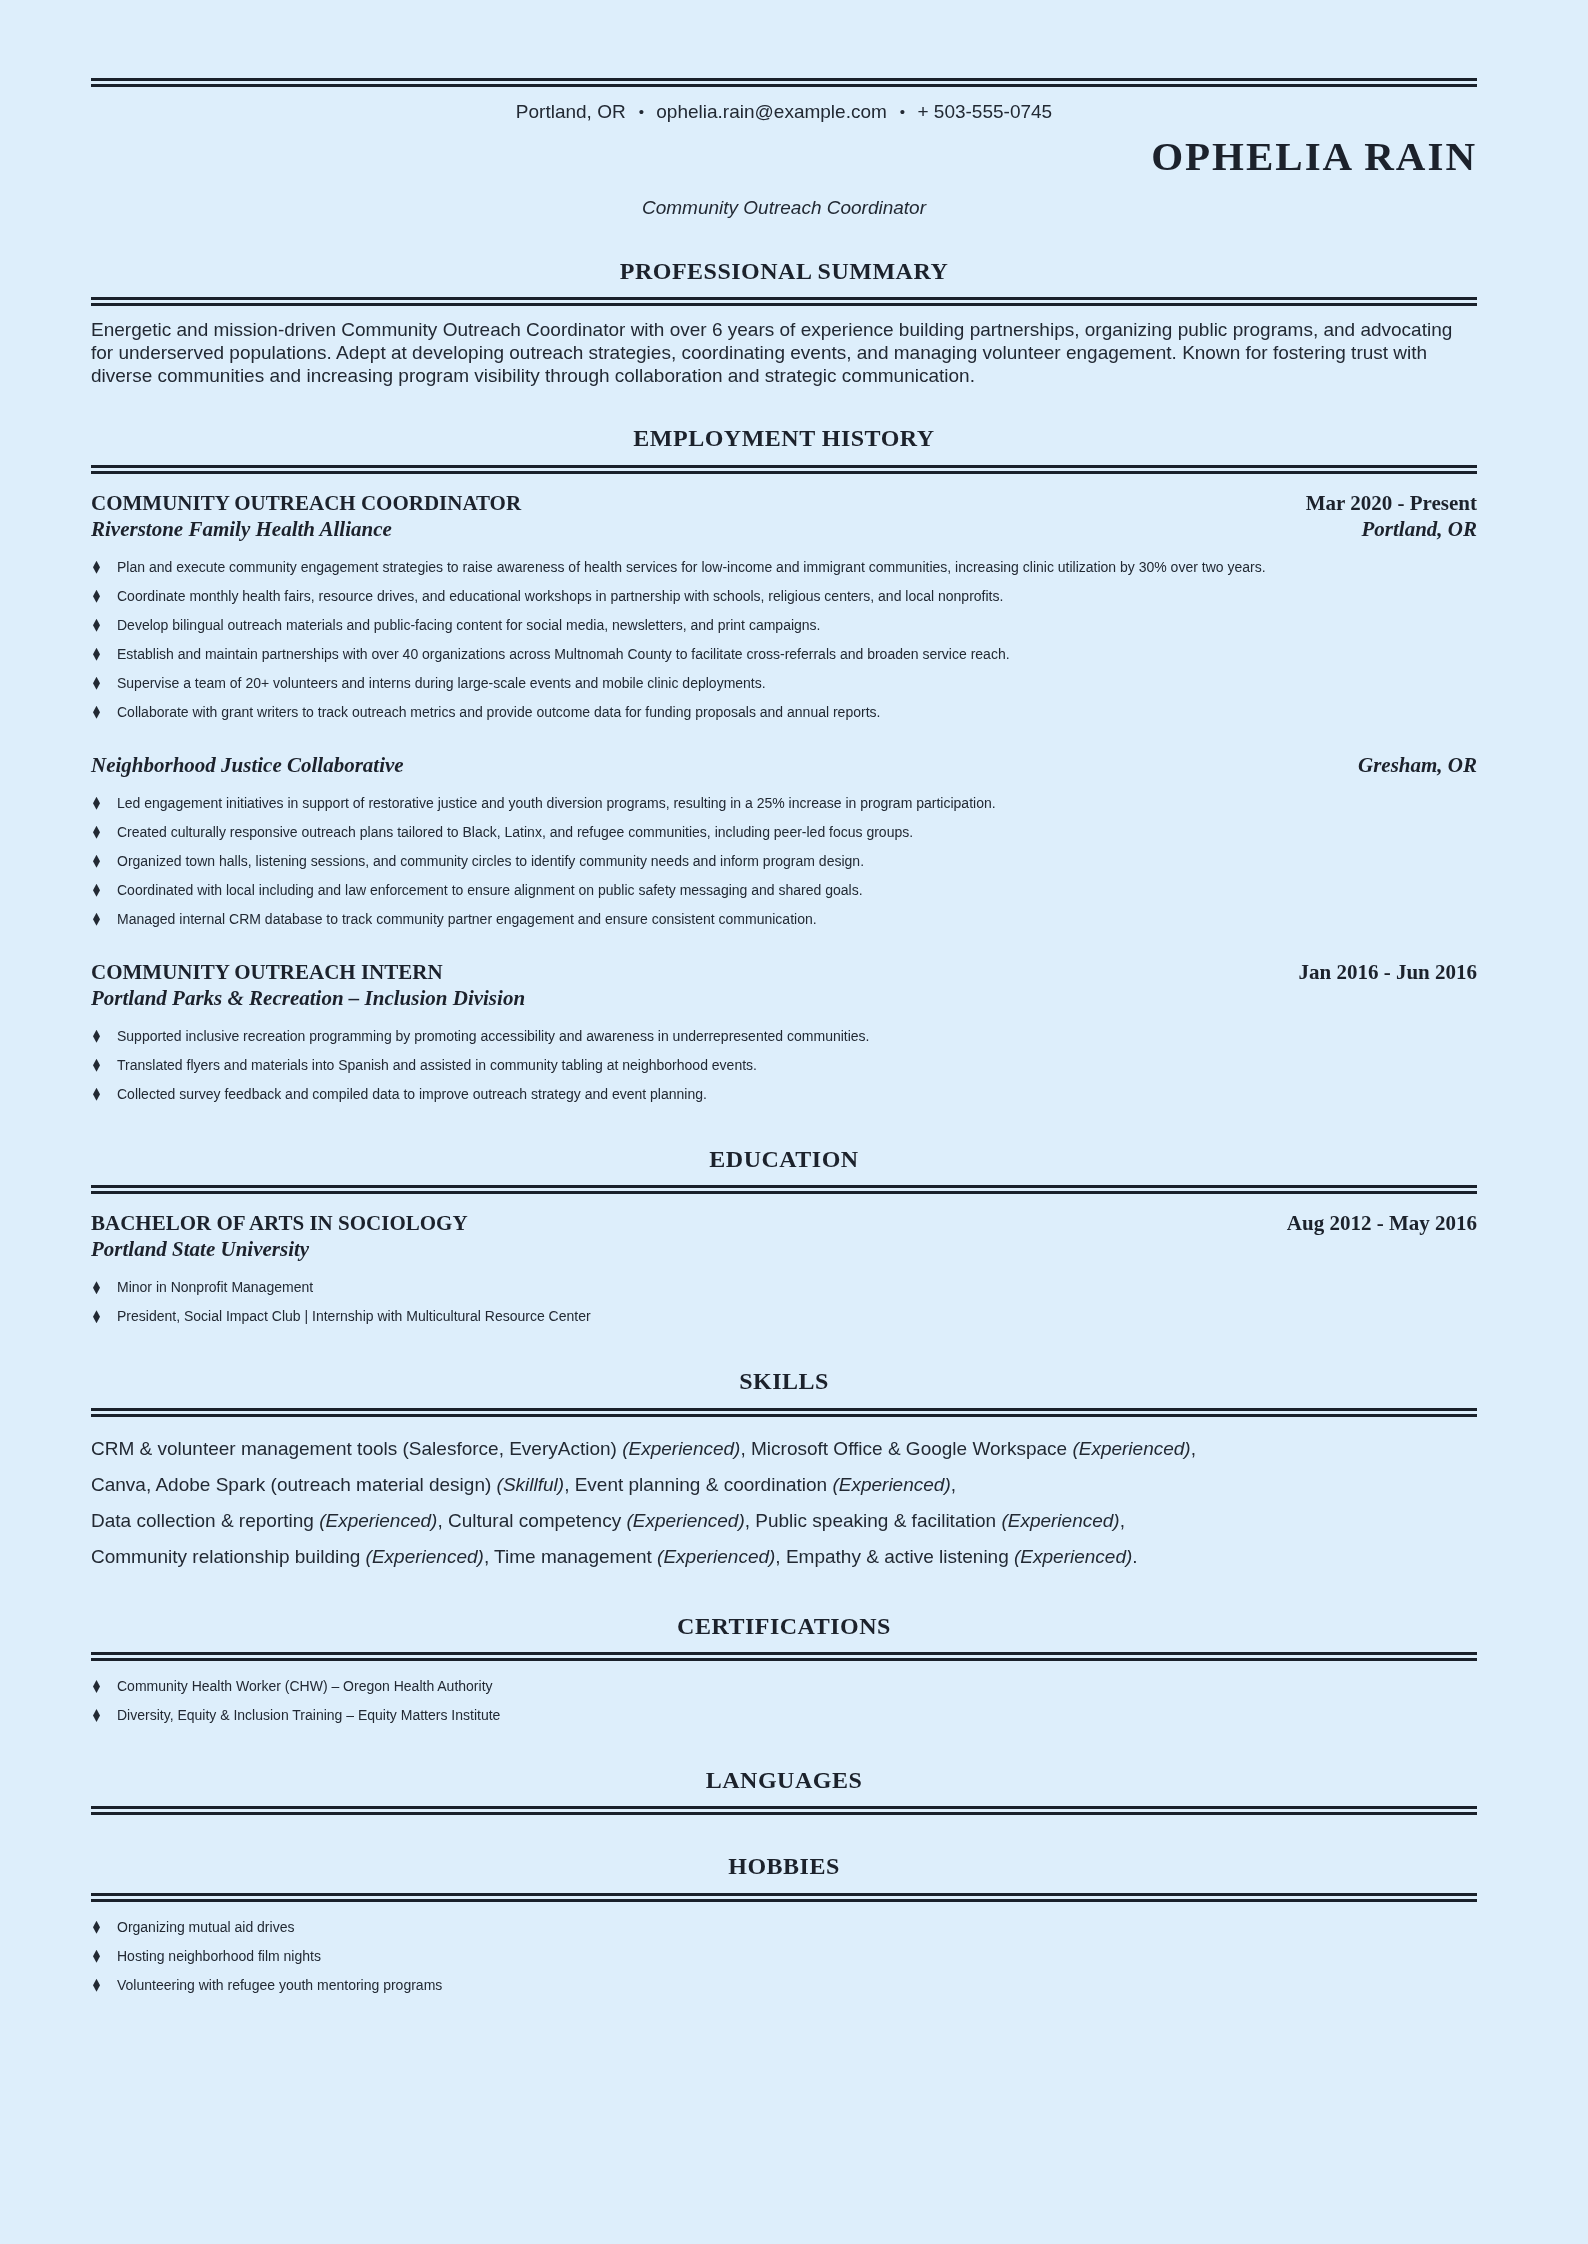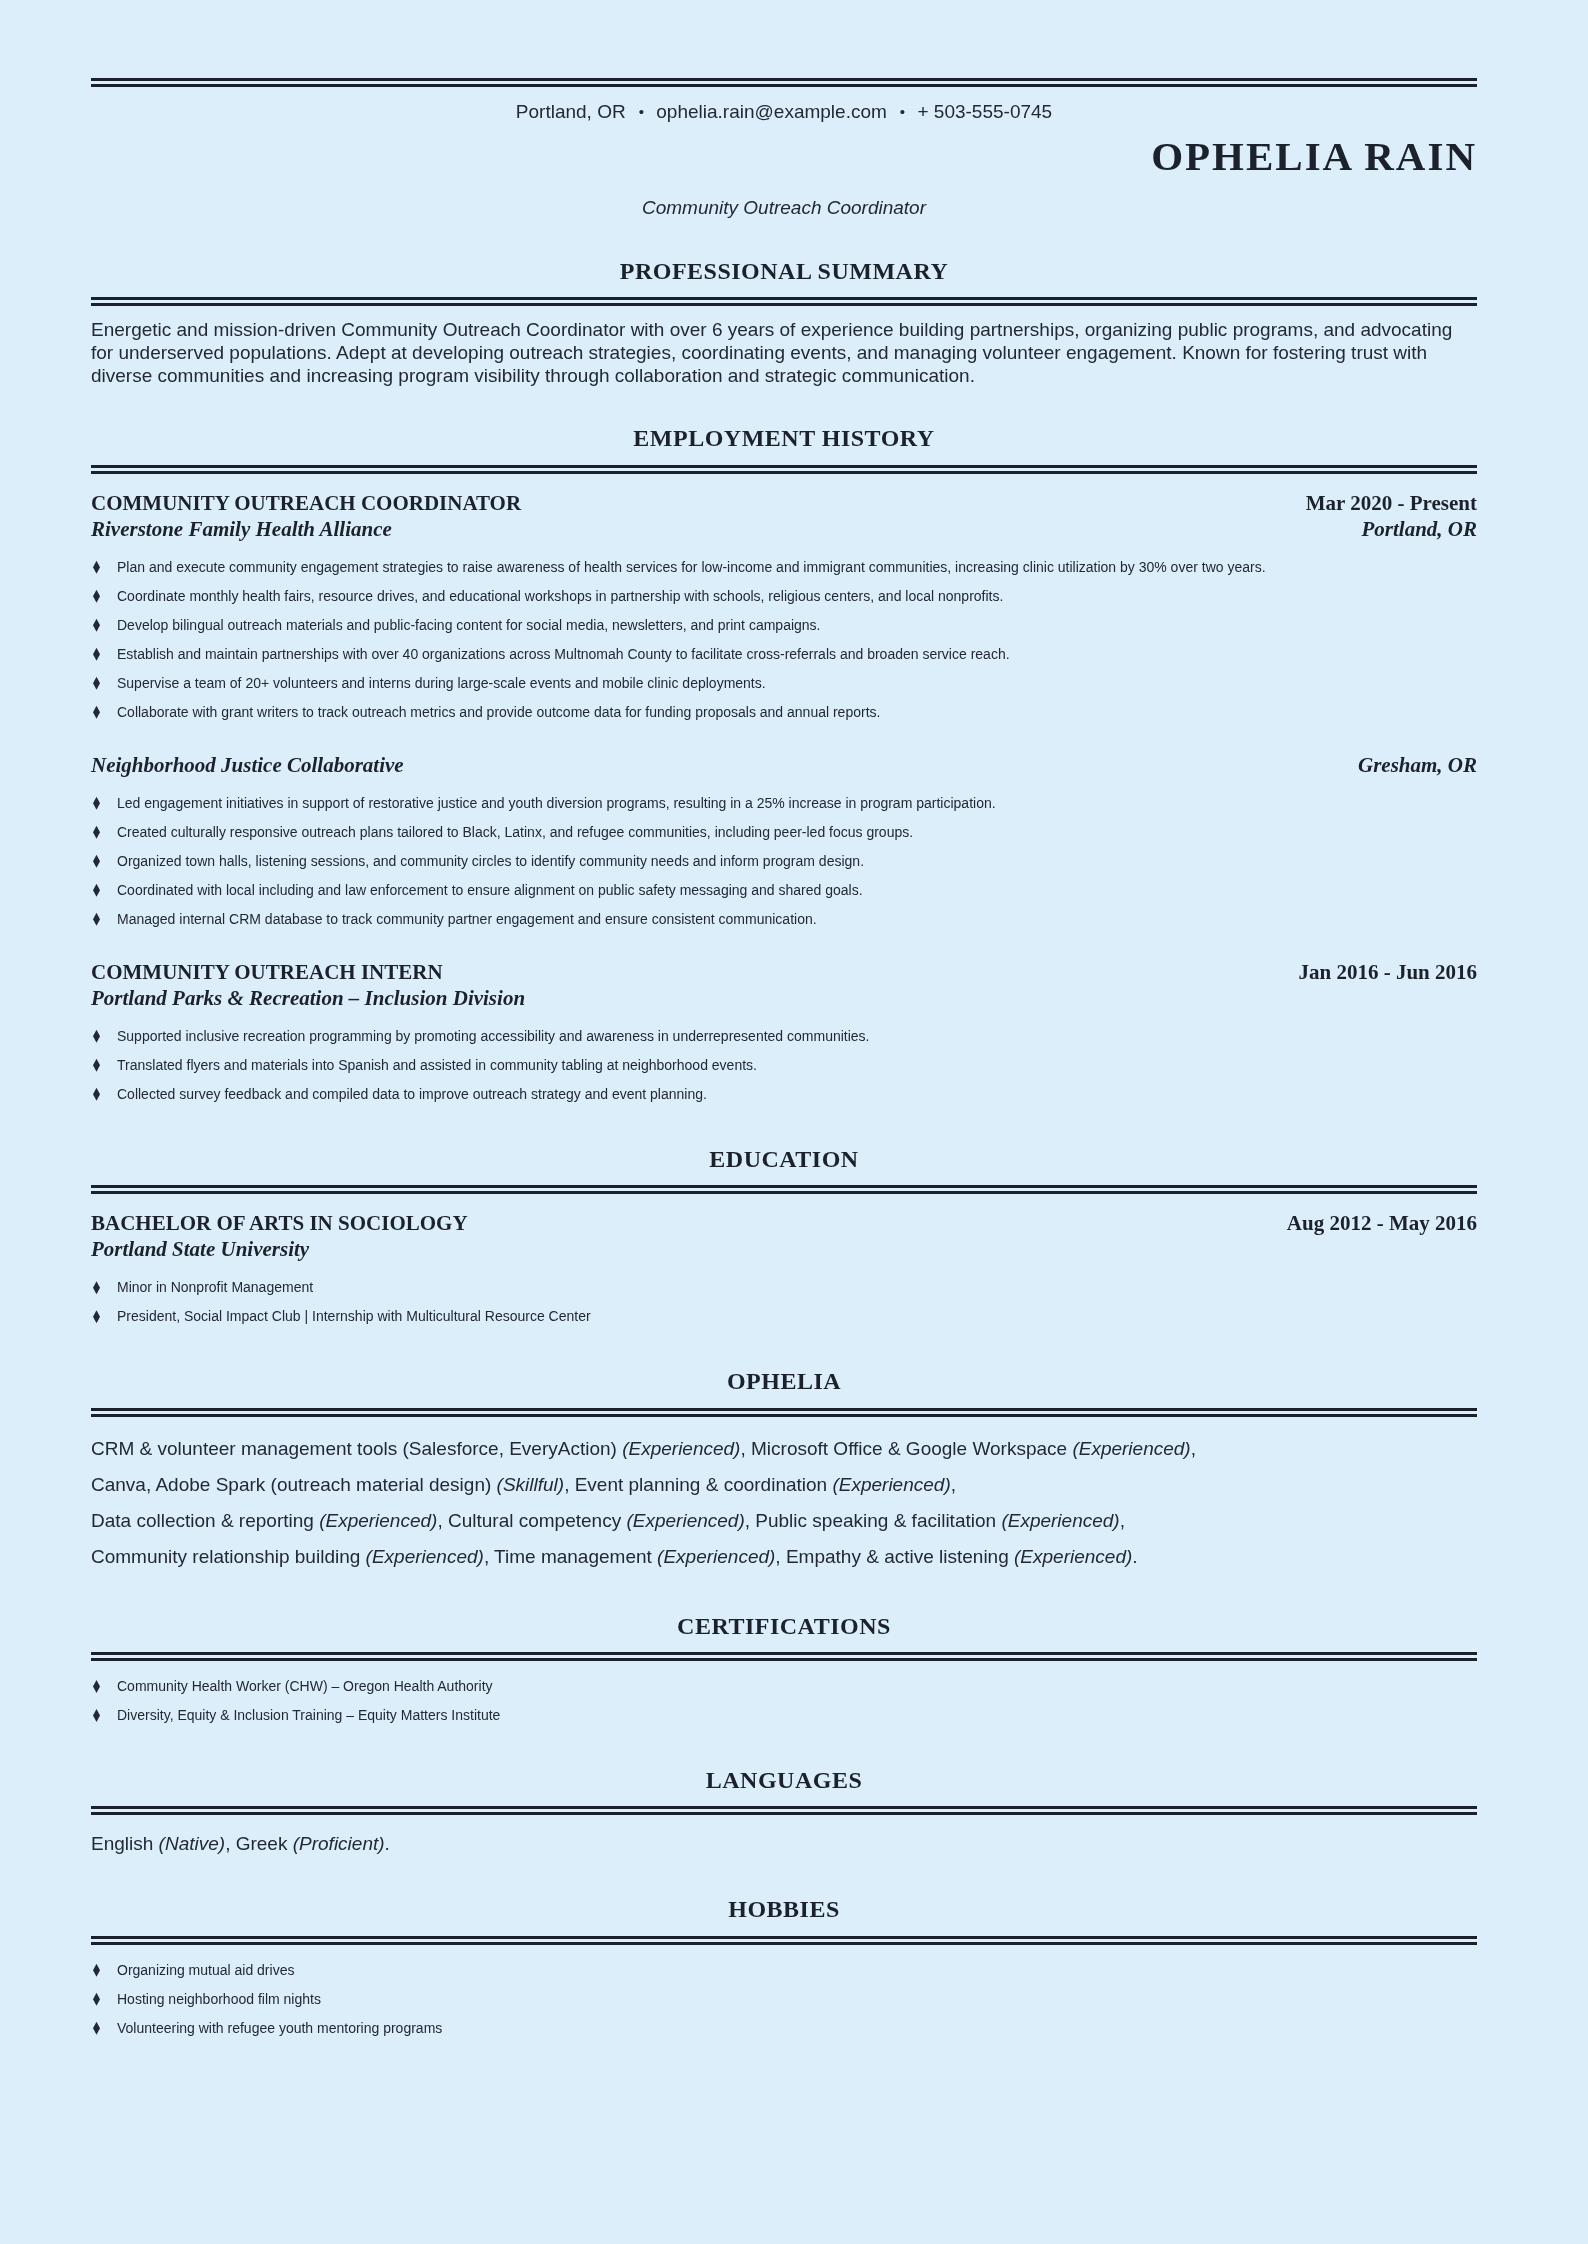--- a/index.html
+++ b/index.html
@@ -243,21 +243,21 @@
           </li>
         <li>
             <span class="bullet-diamond"></span>
             <span class="li-text">President, Social Impact Club | Internship with Multicultural Resource Center</span>
           </li>
       </ul>
     </article>
   </section>
 
   <section>
-    <h2 class="section-heading">OPHELIA</h2>
+    <h2 class="section-heading">SKILLS</h2>
     <div class="rule-double"></div>
     <div class="skills-text">
       <div class="skills-line">
         <span class="skill"><span>CRM &amp; volunteer management tools (Salesforce, EveryAction)</span> <em class="level">(Experienced)</em><span>,</span></span>
         <span class="skill"><span>Microsoft Office &amp; Google Workspace</span> <em class="level">(Experienced)</em><span>,</span></span>
       </div>
       <div class="skills-line">
         <span class="skill"><span>Canva, Adobe Spark (outreach material design)</span> <em class="level">(Skillful)</em><span>,</span></span>
         <span class="skill"><span>Event planning &amp; coordination</span> <em class="level">(Experienced)</em><span>,</span></span>
       </div>
@@ -285,24 +285,20 @@
       <li>
           <span class="bullet-diamond"></span>
           <span class="li-text">Diversity, Equity &amp; Inclusion Training – Equity Matters Institute</span>
         </li>
     </ul>
   </section>
 
   <section>
     <h2 class="section-heading">LANGUAGES</h2>
     <div class="rule-double"></div>
-    <div class="langs-text">
-      <span class="lang"><span>English</span> <em class="level">(Native)</em><span>,</span></span>
-      <span class="lang"><span>Greek</span> <em class="level">(Proficient)</em><span>.</span></span>
-    </div>
   </section>
 
   <section>
     <h2 class="section-heading">HOBBIES</h2>
     <div class="rule-double"></div>
     <ul class="bullets">
       <li>
           <span class="bullet-diamond"></span>
           <span class="li-text">Organizing mutual aid drives</span>
         </li>

